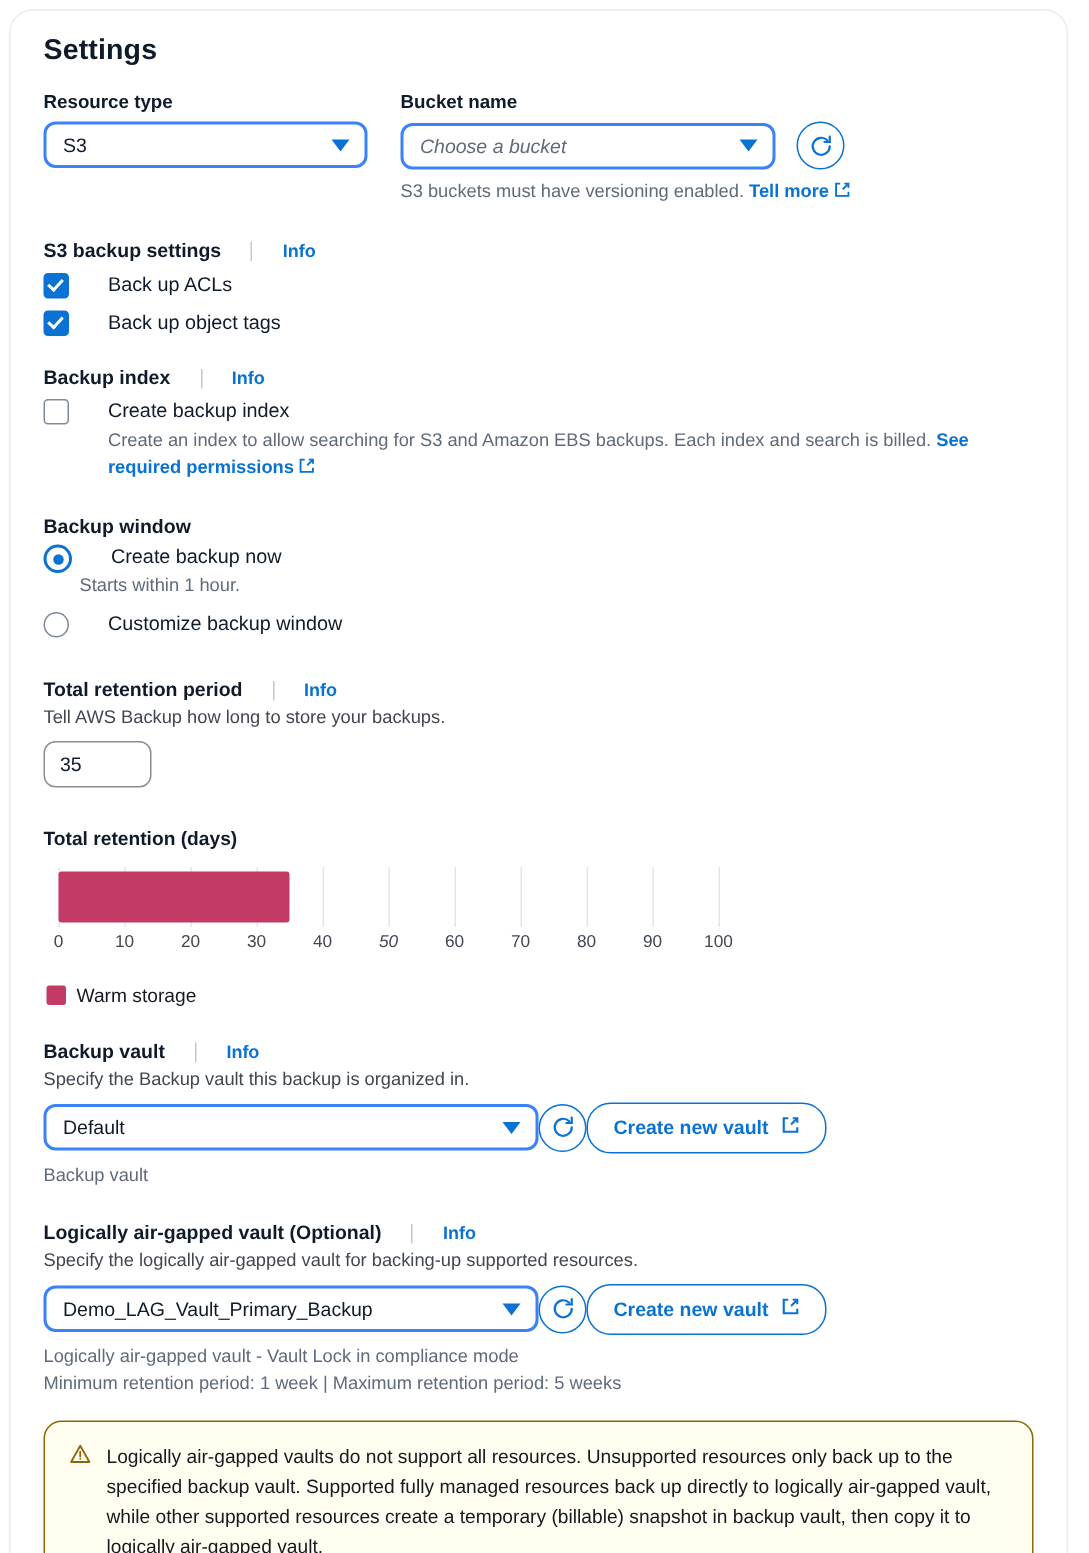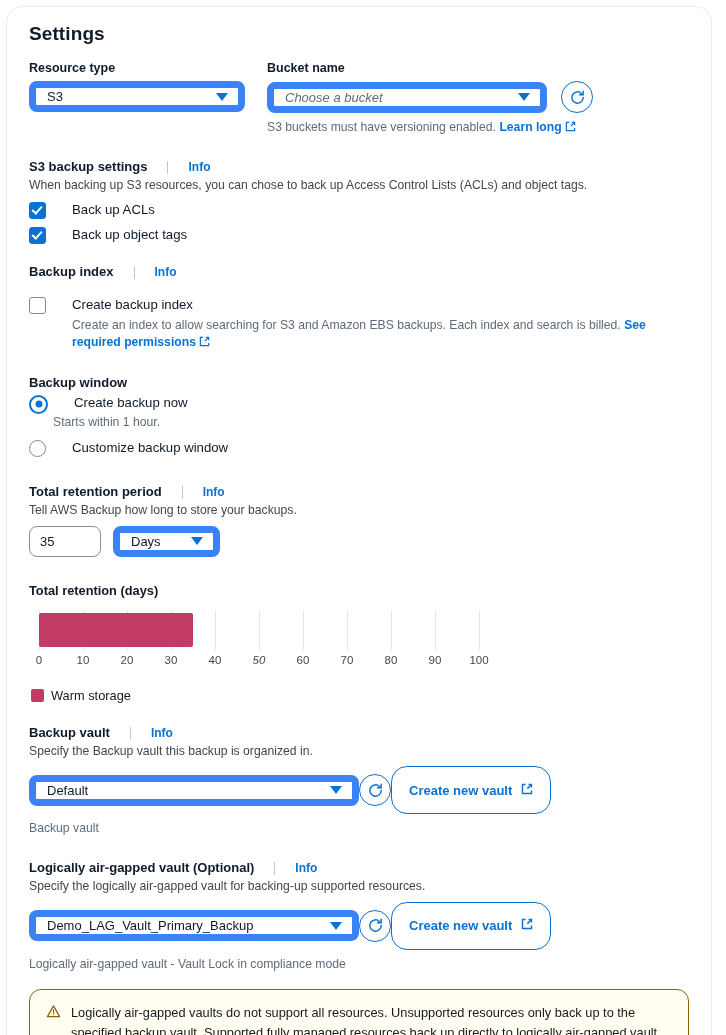--- a/index.html
+++ b/index.html
@@ -70,21 +70,21 @@
   .desc {
     font-size: 12.2px;
     color: #414750;
     line-height: 1.45;
     margin: 2px 0 6px 0;
   }
 
   .select {
     position: relative;
     height: 31px;
-    border: 7px solid #3b82f6;
+    border: 2px solid #3b82f6;
     border-radius: 8px;
     background: #fff;
     display: flex;
     align-items: center;
     padding: 0 30px 0 11px;
     box-sizing: border-box;
     font-size: 13px;
     color: #0f1b2a;
     cursor: pointer;
     white-space: nowrap;
@@ -120,21 +120,21 @@
   .refresh-btn {
     width: 30px; height: 30px;
     border: 1px solid #0972d3;
     border-radius: 50%;
     display: flex; align-items: center; justify-content: center;
     cursor: pointer;
     flex: 0 0 auto;
     background: #fff;
   }
   .btn-outline {
-    height: 48px;
+    height: 34px;
     border: 1px solid #0972d3;
     border-radius: 16px;
     color: #0972d3;
     font-size: 13px;
     font-weight: bold;
     display: flex;
     align-items: center;
     gap: 9px;
     padding: 0 17px;
     background: #fff;
@@ -243,67 +243,66 @@
       <div class="field-label">Resource type</div>
       <div class="select">
         <span>S3</span>
         <span class="caret"></span>
       </div>
     </div>
 
     <div style="flex:1;">
       <div class="field-label">Bucket name</div>
       <div style="display:flex; align-items:center; gap:14px;">
-        <div class="select placeholder" style="width:280px;">
+        <div class="select placeholder" style="width:250px;">
           <span>Choose a bucket</span>
           <span class="caret"></span>
         </div>
         <div class="refresh-btn">
           <svg width="17" height="17" viewBox="0 0 24 24" fill="none" stroke="#0972d3" stroke-width="2.1" stroke-linecap="round">
             <path d="M20 12a8 8 0 1 1-2.4-5.7"></path>
             <polyline points="20 3 20 8 15 8"></polyline>
           </svg>
         </div>
       </div>
       <div class="hint" style="margin-top:6px;">
         <span>S3 buckets must have versioning enabled.</span>
-        <a class="ext-link">Learn long</a><span class="ext-ico"><svg width="11" height="11" viewBox="0 0 16 16" fill="none" stroke="#0972d3" stroke-width="1.8">
+        <a class="ext-link">Tell more</a><span class="ext-ico"><svg width="11" height="11" viewBox="0 0 16 16" fill="none" stroke="#0972d3" stroke-width="1.8">
               <path d="M6 2H2v12h12v-4"></path>
               <path d="M10 2h4v4"></path>
               <path d="M14 2L8.5 7.5"></path>
             </svg></span>
       </div>
     </div>
   </div>
 
   <div style="margin-top:21px;">
     <div class="sec-head">
       <span class="sec-title">S3 backup settings</span>
       <span class="divider-v"></span>
       <a class="info-link">Info</a>
     </div>
-    <div class="desc">When backing up S3 resources, you can chose to back up Access Control Lists (ACLs) and object tags.</div>
 
     <div class="opt-row">
       <span class="cbox checked"></span>
       <span class="opt-label">Back up ACLs</span>
     </div>
     <div class="opt-row">
       <span class="cbox checked"></span>
       <span class="opt-label">Back up object tags</span>
     </div>
   </div>
 
   <div style="margin-top:20px;">
     <div class="sec-head">
       <span class="sec-title">Backup index</span>
       <span class="divider-v"></span>
       <a class="info-link">Info</a>
     </div>
-    <div class="opt-row" style="margin-top:17px;">
+    <div class="opt-row" style="margin-top:6px;">
       <span class="cbox"></span>
       <div>
         <div class="opt-label">Create backup index</div>
         <div class="hint" style="margin-top:3px;">
           <span>Create an index to allow searching for S3 and Amazon EBS backups. Each index and search is billed.</span>
           <a class="ext-link">See required permissions</a><span class="ext-ico"><svg width="11" height="11" viewBox="0 0 16 16" fill="none" stroke="#0972d3" stroke-width="1.8">
                 <path d="M6 2H2v12h12v-4"></path>
                 <path d="M10 2h4v4"></path>
                 <path d="M14 2L8.5 7.5"></path>
               </svg></span>
@@ -330,24 +329,20 @@
   <div style="margin-top:27px;">
     <div class="sec-head">
       <span class="sec-title">Total retention period</span>
       <span class="divider-v"></span>
       <a class="info-link">Info</a>
     </div>
     <div class="desc">Tell AWS Backup how long to store your backups.</div>
     <div class="row-flex" style="gap:12px; margin-top:6px;">
       <div class="text-input">
         <span>35</span>
-      </div>
-      <div class="select" style="width:107px;">
-        <span>Days</span>
-        <span class="caret"></span>
       </div>
     </div>
   </div>
 
   <div style="margin-top:26px;">
     <div class="chart-title">Total retention (days)</div>
     <div class="chart-wrap">
       <div class="plot" id="plot">
           <div class="gridline" style="left: 440px;"></div>
           <div class="gridline" style="left: 396px;"></div>
@@ -433,20 +428,21 @@
       <div class="btn-outline">
         <span>Create new vault</span>
         <span><svg width="12" height="12" viewBox="0 0 16 16" fill="none" stroke="#0972d3" stroke-width="1.9">
               <path d="M6 2H2v12h12v-4"></path>
               <path d="M10 2h4v4"></path>
               <path d="M14 2L8.5 7.5"></path>
             </svg></span>
       </div>
     </div>
     <div class="hint" style="margin-top:6px;">Logically air-gapped vault - Vault Lock in compliance mode</div>
+    <div class="hint">Minimum retention period: 1 week | Maximum retention period: 5 weeks</div>
   </div>
 
   <div class="alert warning" style="margin-top:16px;">
     <span class="alert-ico">
       <svg width="15" height="15" viewBox="0 0 16 16" fill="none" stroke="#8d6605" stroke-width="1.3" stroke-linejoin="round">
         <path d="M8 2L1.5 13.5h13L8 2z"></path>
         <path d="M8 6.2v3.4" stroke-linecap="round"></path>
         <circle cx="8" cy="11.3" r="0.65" fill="#8d6605" stroke="none"></circle>
       </svg>
     </span>

